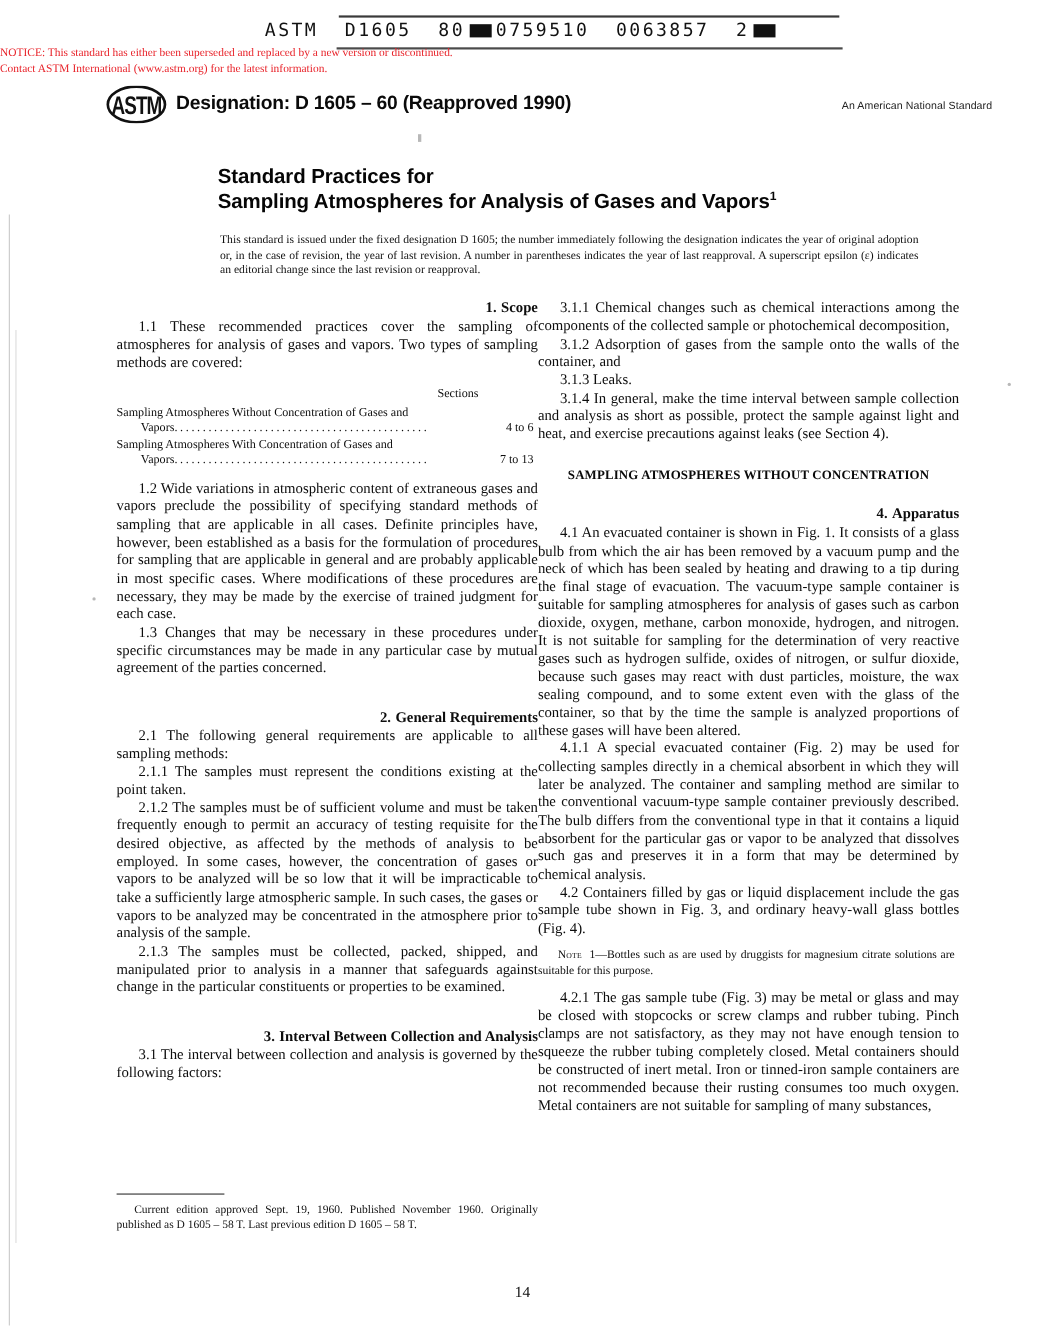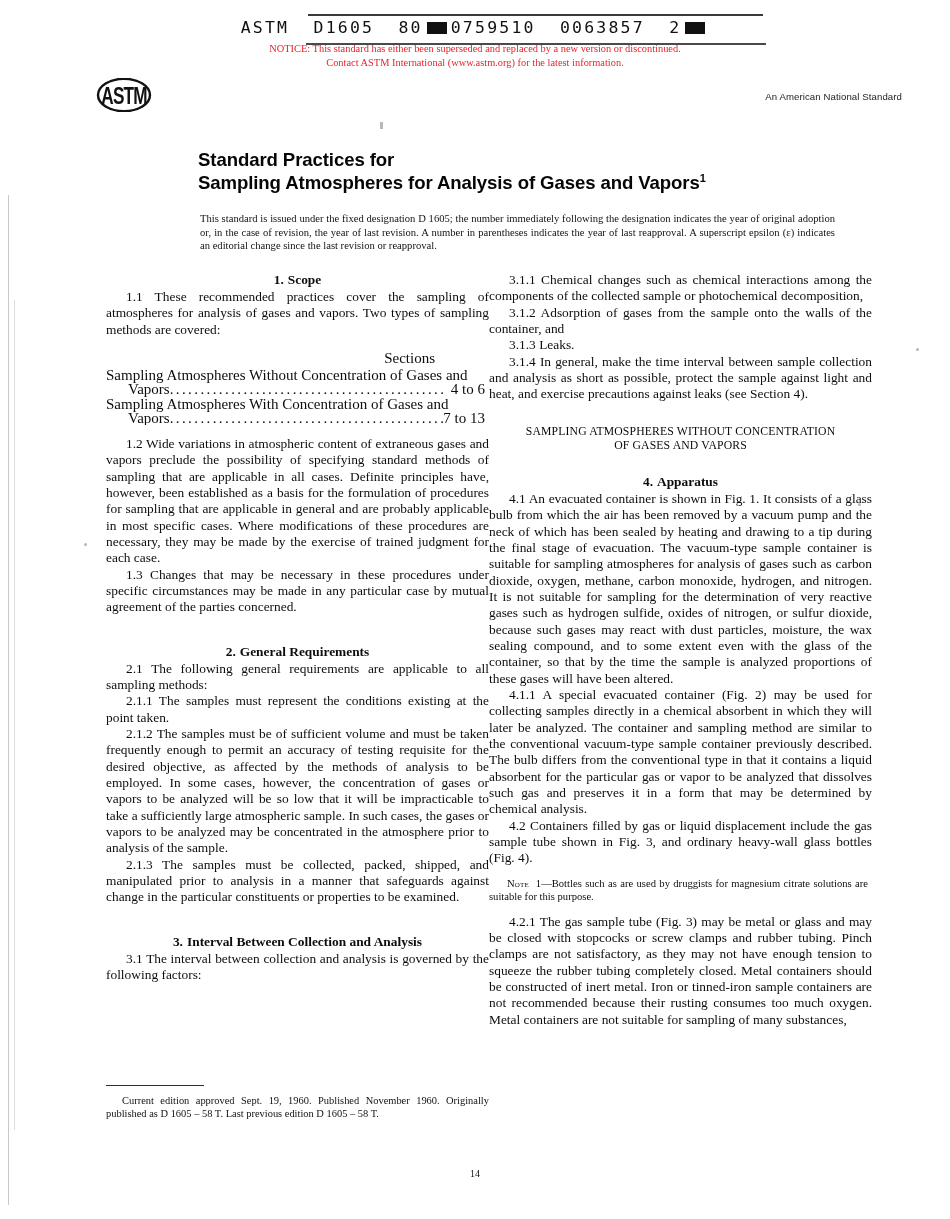--- a/index.html
+++ b/index.html
@@ -90,21 +90,21 @@
     vertical-align: -1px;
     margin: 0 4px;
   }
 
   
   .notice {
     position: absolute;
     left: 0;
     top: 42px;
     width: 950px;
-    text-align: center;
+    text-align: left;
     color: #e8232a;
     font-family: "Liberation Serif", serif;
     font-size: 10.4px;
     line-height: 13.5px;
   }
 
   
   .designation-row {
     position: absolute;
     left: 0;
@@ -183,35 +183,35 @@
     color: #0d0d0d;
   }
   .col-left  { left: 106px; }
   .col-right { left: 489px; }
 
   .sec-head {
     font-weight: bold;
     font-size: 13.4px;
     line-height: 16.4px;
     margin: 0 0 0.5px 0;
-    text-align: center;
+    text-align: right;
   }
   .sec-head .num { margin-right: 4px; }
 
   p.para {
     margin: 0;
     text-indent: 20px;
     text-align: justify;
     hyphens: none;
   }
   .gap-lg { height: 28px; }
 
   
   .contents {
-    font-size: 15px;
+    font-size: 11px;
     line-height: 14.2px;
     margin: 13px 0 11px 0;
     text-align: left;
   }
   .contents .sections-hd {
     text-align: right;
     padding-right: 54px;
     margin-bottom: 3px;
   }
   .contents-row {
@@ -243,20 +243,21 @@
   }
 
   
   .center-head {
     text-align: center;
     font-size: 11.7px;
     line-height: 14.6px;
     letter-spacing: 0.15px;
     margin: 22px 0 20px 0;
     color: #0a0a0a;
+    font-weight: bold;
   }
 
   
   .note-block {
     font-size: 10.6px;
     line-height: 13.4px;
     text-align: justify;
     margin: 10px 4px 10px 0;
     text-indent: 18px;
   }
@@ -287,21 +288,21 @@
   .footnote p { margin: 0; text-indent: 16px; }
   .footnote sup { font-size: 8px; vertical-align: super; line-height: 0; }
 
   
   .page-number {
     position: absolute;
     left: 0;
     top: 1168px;
     width: 950px;
     text-align: center;
-    font-size: 10px;
+    font-size: 14px;
     color: #101010;
   }
 </style>
 </head>
 <body>
 
 <div class="page">
 
   <div class="scan-edge-left"></div>
   <div class="scan-edge-left2"></div>
@@ -323,20 +324,21 @@
 
   <div class="designation-row">
     <div class="astm-logo">
       <svg width="56" height="34" viewBox="0 0 56 34" aria-hidden="true">
         <ellipse cx="28" cy="17" rx="26" ry="16.2" fill="none" stroke="#111" stroke-width="2.4"></ellipse>
         <g fill="#111" font-family="Liberation Sans, sans-serif" font-weight="bold" font-size="20" letter-spacing="-1">
           <text x="28" y="24.5" text-anchor="middle" transform="scale(0.86,1.16)" transform-origin="28 17">ASTM</text>
         </g>
       </svg>
     </div>
+    <div class="designation-text">Designation: D 1605 – 60  (Reapproved 1990)</div>
     <div class="ansi-text">An American National Standard</div>
   </div>
 
   <div class="doc-title">
     <div>Standard Practices for</div>
     <div><span>Sampling Atmospheres for Analysis of Gases and Vapors</span><sup>1</sup></div>
   </div>
 
   <div class="preamble">This standard is issued under the fixed designation D 1605; the number immediately following the designation indicates the year of original adoption or, in the case of revision, the year of last revision. A number in parentheses indicates the year of last reapproval. A superscript epsilon (ε) indicates an editorial change since the last revision or reapproval.</div>
 
@@ -392,21 +394,20 @@
   </div>
 
   <div class="col col-right">
     <p class="para">3.1.1 Chemical changes such as chemical interactions among the components of the collected sample or photochemical decomposition,</p>
     <p class="para">3.1.2 Adsorption of gases from the sample onto the walls of the container, and</p>
     <p class="para">3.1.3 Leaks.</p>
     <p class="para">3.1.4 In general, make the time interval between sample collection and analysis as short as possible, protect the sample against light and heat, and exercise precautions against leaks (see Section 4).</p>
 
     <div class="center-head">
       <div>SAMPLING ATMOSPHERES WITHOUT CONCENTRATION</div>
-      <div>OF GASES AND VAPORS</div>
     </div>
 
     <div class="sec-head">
       <span class="num">4.</span><span>Apparatus</span>
     </div>
 
     <p class="para">4.1 An evacuated container is shown in Fig. 1. It consists of a glass bulb from which the air has been removed by a vacuum pump and the neck of which has been sealed by heating and drawing to a tip during the final stage of evacuation. The vacuum-type sample container is suitable for sampling atmospheres for analysis of gases such as carbon dioxide, oxygen, methane, carbon monoxide, hydrogen, and nitrogen. It is not suitable for sampling for the determination of very reactive gases such as hydrogen sulfide, oxides of nitrogen, or sulfur dioxide, because such gases may react with dust particles, moisture, the wax sealing compound, and to some extent even with the glass of the container, so that by the time the sample is analyzed proportions of these gases will have been altered.</p>
     <p class="para">4.1.1 A special evacuated container (Fig. 2) may be used for collecting samples directly in a chemical absorbent in which they will later be analyzed. The container and sampling method are similar to the conventional vacuum-type sample container previously described. The bulb differs from the conventional type in that it contains a liquid absorbent for the particular gas or vapor to be analyzed that dissolves such gas and preserves it in a form that may be determined by chemical analysis.</p>
     <p class="para">4.2 Containers filled by gas or liquid displacement include the gas sample tube shown in Fig. 3, and ordinary heavy-wall glass bottles (Fig. 4).</p>
 

